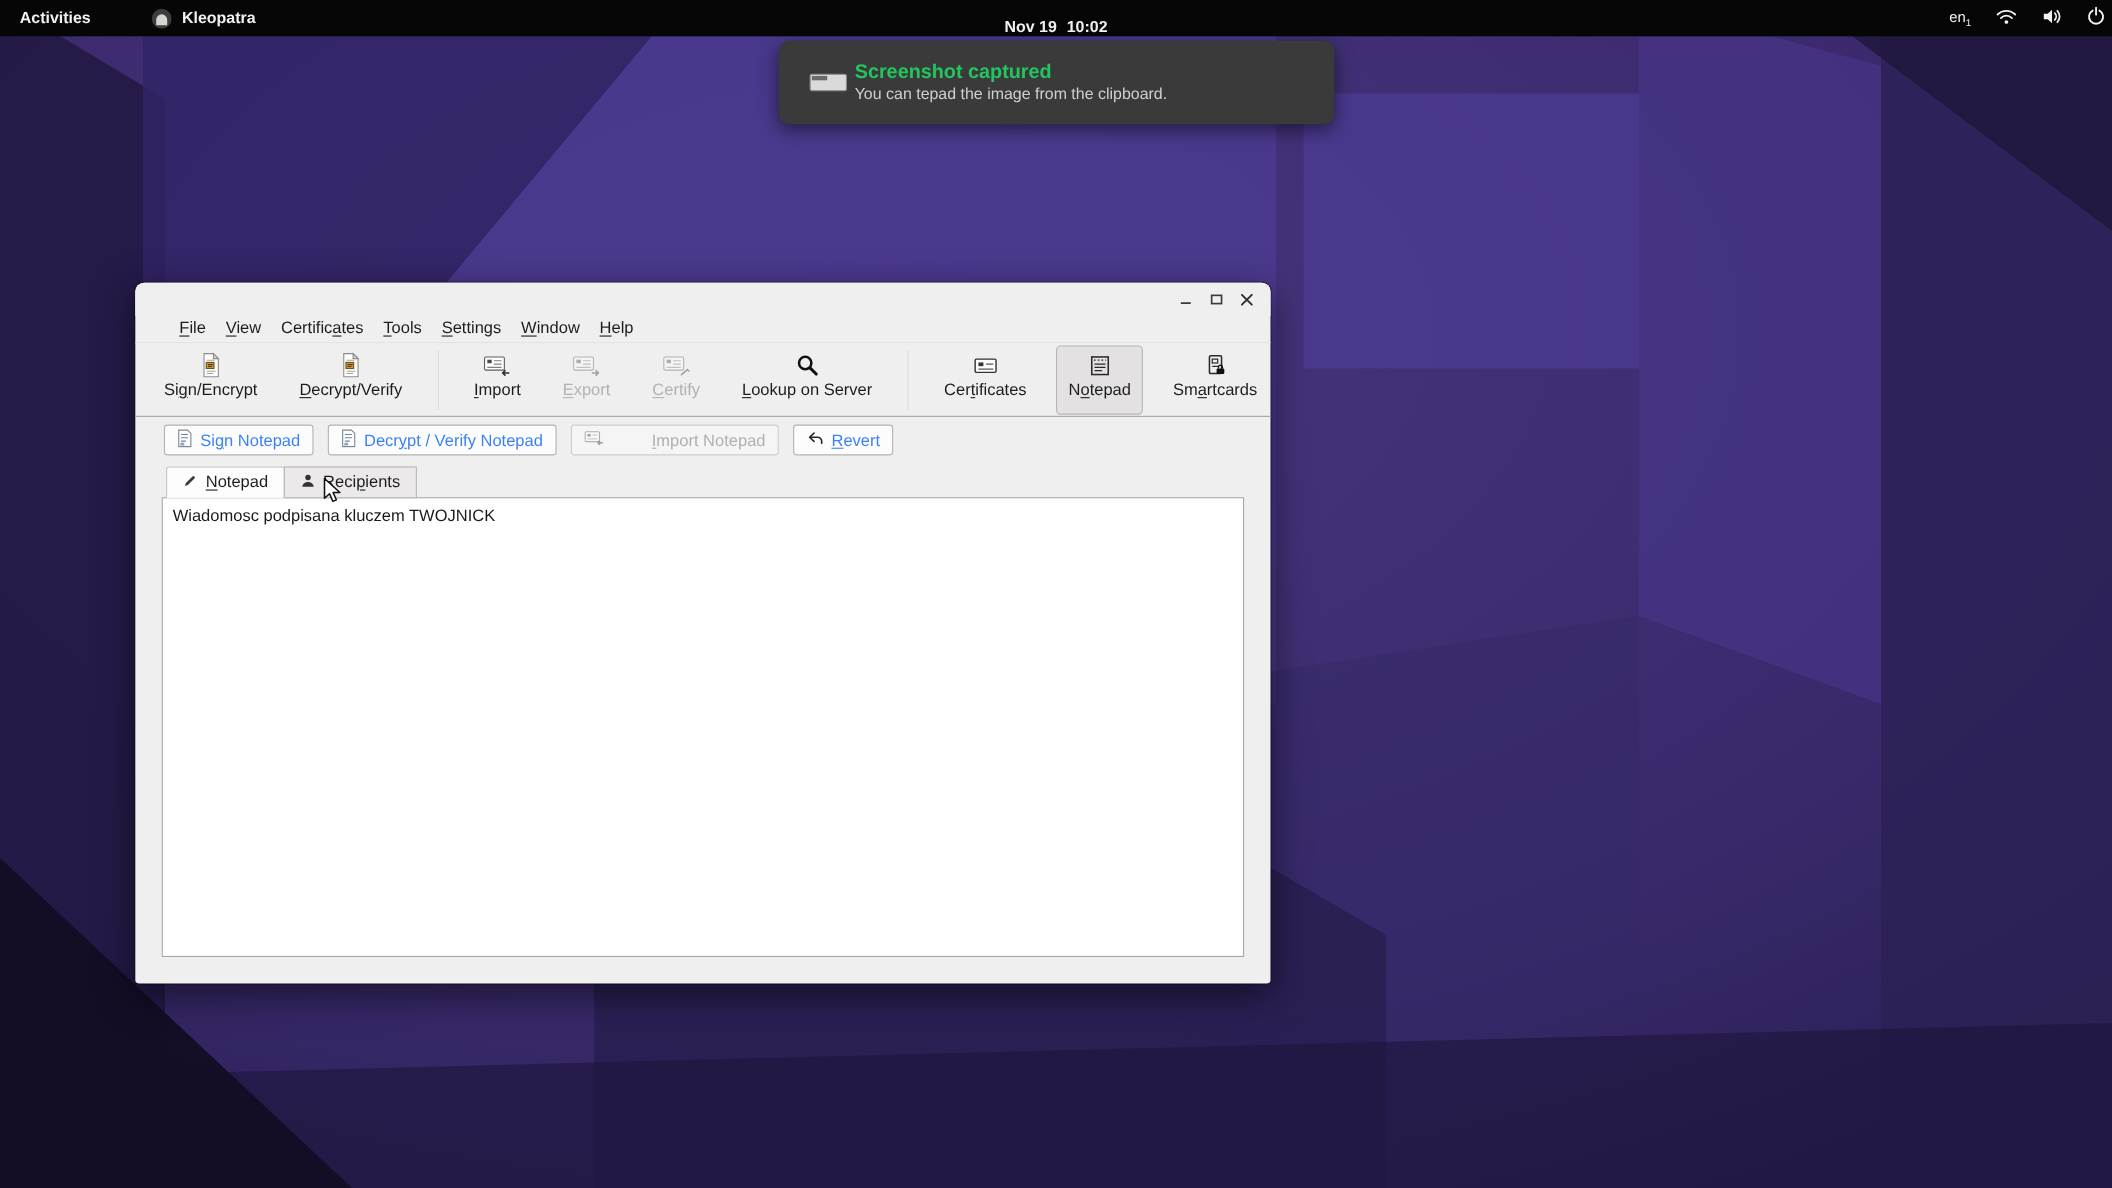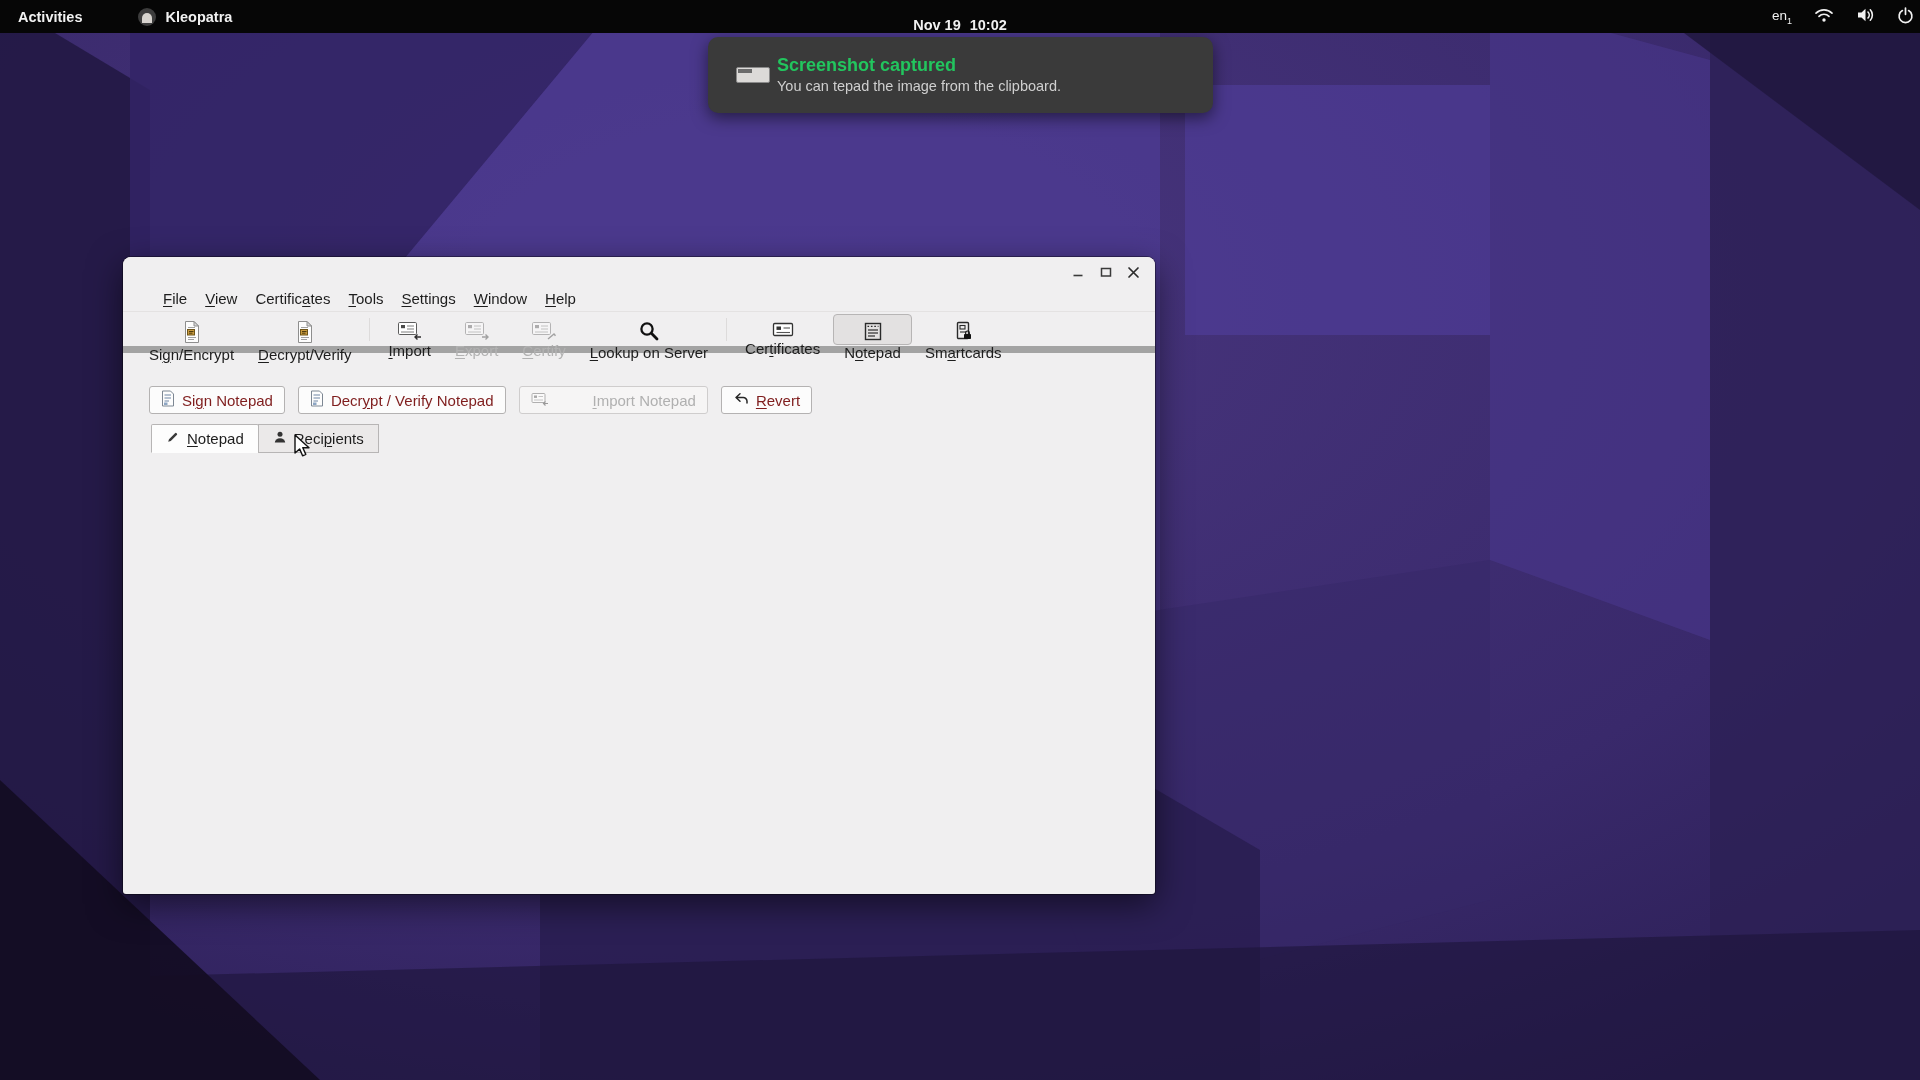--- a/index.html
+++ b/index.html
@@ -35,35 +35,35 @@
   .kwin { position:absolute; left:123px; top:257px; width:1032px; height:637px; background:#f0eff0;
           border-radius:8px 8px 3px 3px; box-shadow:0 0 0 1px rgba(0,0,0,.35), 0 10px 34px rgba(0,0,0,.55); z-index:30; }
   .titlebar { position:absolute; left:0; top:0; width:100%; height:30px; background:#f0eff0; border-radius:8px 8px 0 0;
               display:flex; align-items:center; justify-content:flex-end; gap:11px; padding-right:13px; }
   .winbtn { width:17px; height:17px; display:flex; align-items:center; justify-content:center; }
 
   .menubar { position:absolute; left:0; top:28px; width:100%; height:27px; display:flex; align-items:center;
              padding-left:31px; border-bottom:1px solid #e4e2e2; }
   .menu-item { padding:3px 9px; font-size:15px; color:#1d1d1d; }
 
-  .toolbar { position:absolute; left:0; top:56px; width:100%; height:40px; display:flex; align-items:stretch;
-             padding-left:14px; border-bottom:7px solid #a3a3a3; }
+  .toolbar { position:absolute; left:0; top:56px; width:100%; height:66px; display:flex; align-items:stretch;
+             padding-left:14px; border-bottom:1px solid #a3a3a3;justify-content:space-between; }
   .tb-item { display:flex; flex-direction:column; align-items:center; justify-content:flex-start;
              padding:5px 10px 0 10px; margin:1px 1px; border:1px solid transparent; border-radius:4px;
              font-size:15px; color:#1d1d1d; }
   .tb-item .ticon { height:24px; display:flex; align-items:center; justify-content:center; }
   .tb-item .tlabel { margin-top:2px; white-space:nowrap; }
   .tb-item.disabled { color:#b2b2b2; }
   .tb-item.disabled svg { opacity:.4; }
   .tb-item.active { background:#e3e1e1; border-color:#b7b5b5; }
   .tb-sep { width:1px; background:#dddbdb; margin:5px 6px; }
 
   .actionrow { position:absolute; left:26px; top:129px; display:flex; gap:13px; }
   .btn { height:28px; display:flex; align-items:center; gap:7px; padding:0 11px; background:#fcfcfc;
-         border:1px solid #b4b2b2; border-radius:3px; font-size:15px; color:#7f1d1d; white-space:nowrap; }
+         border:1px solid #b4b2b2; border-radius:3px; font-size:15px; color:#3b82f6; white-space:nowrap; }
   .btn.disabled { color:#b0b0b0; border-color:#cfcdcd; background:#f6f5f5;gap:44px; }
   .btn.disabled svg { opacity:.45; }
 
   .tabrow { position:absolute; left:28px; top:167px; display:flex; z-index:2; }
   .tab { height:29px; display:flex; align-items:center; gap:7px; padding:0 14px; font-size:15px; color:#1d1d1d;
          border:1px solid #b7b5b5; background:#ebe9e9; margin-right:-1px; }
   .tab.active { background:#fdfdfd; border-bottom:1px solid #fdfdfd; border-radius:2px 2px 0 0; }
 
   .notepad-frame { position:absolute; left:24px; top:195px; width:984px; height:418px; }
   .notepad-frame textarea { width:100%; height:100%; border:1px solid #a9a7a8; background:#ffffff; resize:none;
@@ -387,20 +387,23 @@
       <span>
         <svg width="14" height="14" viewBox="0 0 14 14">
           <circle cx="7" cy="4.2" r="2.5" fill="#333333"></circle>
           <path d="M1.8 12.6 a5.2 4.4 0 0 1 10.4 0 Z" fill="#333333"></path>
         </svg>
       </span>
       <span>Reci<u>p</u>ients</span>
     </div>
   </div>
 
+  <div class="notepad-frame">
+    <textarea spellcheck="false" style="">Wiadomosc podpisana kluczem TWOJNICK</textarea>
+  </div>
 
 </div>
 
 <div class="cursor">
   <svg width="22" height="26" viewBox="0 0 22 26">
     <path d="M2 1 L2 19 L6.6 14.9 L9.6 21.8 L12.8 20.4 L9.8 13.7 L16 13.7 Z" fill="#ffffff" stroke="#111111" stroke-width="1.4" stroke-linejoin="round"></path>
   </svg>
 </div>
 
 </body></html>

